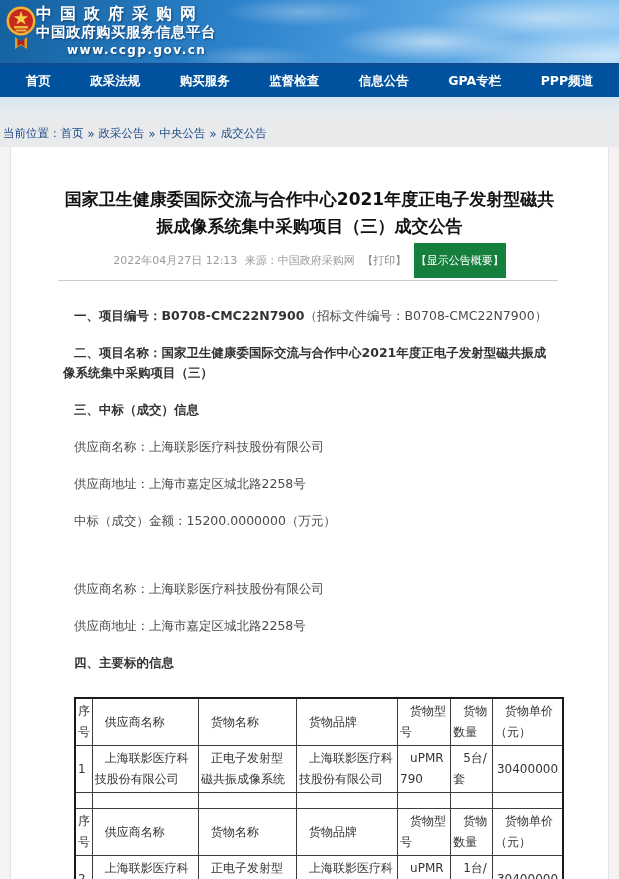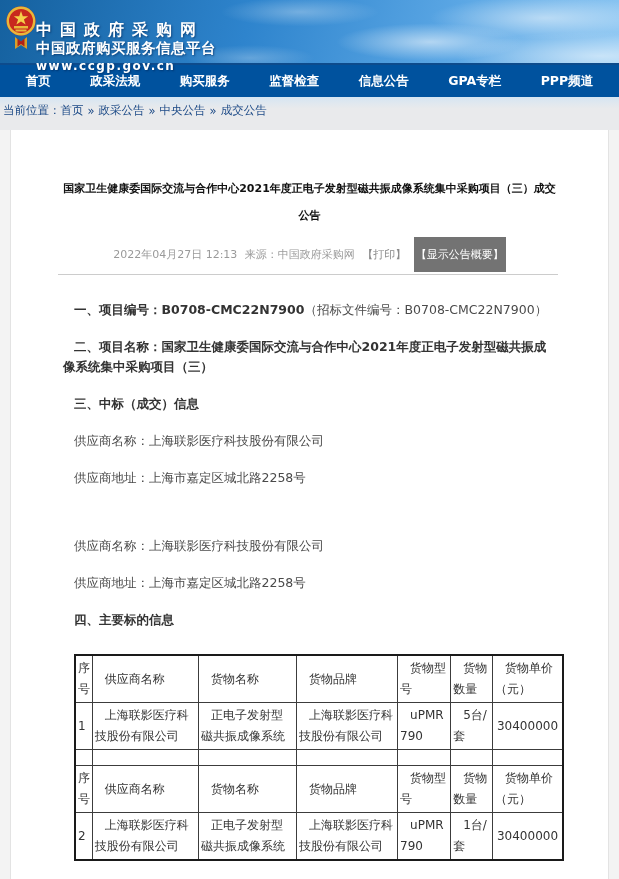--- a/index.html
+++ b/index.html
@@ -7,45 +7,45 @@
   
   .banner{position:relative;height:63px;background:
     radial-gradient(ellipse 130px 26px at 430px 42px, rgba(255,255,255,.55), rgba(255,255,255,0) 72%),
     radial-gradient(ellipse 160px 30px at 545px 18px, rgba(255,255,255,.5), rgba(255,255,255,0) 72%),
     radial-gradient(ellipse 110px 20px at 300px 12px, rgba(255,255,255,.3), rgba(255,255,255,0) 72%),
     radial-gradient(ellipse 200px 34px at 600px 56px, rgba(255,255,255,.55), rgba(255,255,255,0) 72%),
     radial-gradient(ellipse 90px 18px at 250px 58px, rgba(255,255,255,.25), rgba(255,255,255,0) 72%),
     linear-gradient(105deg,#15619f 0%,#2e84cd 40%,#5aa6e4 72%,#8cc6f2 100%);
     border-bottom:2px solid #0d4b8c;}
   .emblem{position:absolute;left:5px;top:4px;width:32px;height:55px;}
-  .banner-text{position:absolute;left:36px;top:20px;color:#fff;
+  .banner-text{position:absolute;left:36px;top:4px;color:#fff;
     text-shadow:1px 1px 2px rgba(0,40,90,.65);}
   .site-name{font-size:16px;font-weight:bold;letter-spacing:8px;line-height:19px;white-space:nowrap;}
   .site-sub{font-size:14.5px;font-weight:bold;letter-spacing:.5px;line-height:19px;white-space:nowrap;text-align:right;}
-  .site-url{font-size:12px;font-weight:bold;letter-spacing:1.5px;line-height:16px;white-space:nowrap;}
+  .site-url{font-size:12px;font-weight:bold;letter-spacing:1.5px;line-height:16px;margin-left:31px;white-space:nowrap;}
   
   .navbar{height:32px;background:#00529e;display:flex;align-items:center;
     justify-content:space-around;padding:0 6px;}
   .nav-item{color:#fff;font-size:12.5px;font-weight:bold;text-decoration:none;
     padding:0 10px;cursor:pointer;white-space:nowrap;}
   
-  .crumbbar{height:33px;background:linear-gradient(180deg,#d6e5f2 0%,#e9eaec 35%,#e9eaec 100%);
-    display:flex;align-items:center;padding:0 12px 6px 3px;box-sizing:border-box;
+  .crumbbar{height:50px;background:linear-gradient(180deg,#d6e5f2 0%,#e9eaec 35%,#e9eaec 100%);
+    display:flex;align-items:flex-end;padding:0 12px 6px 3px;box-sizing:border-box;
     font-size:11.5px;color:#1c4a87;}
   .crumbbar a{color:#1c4a87;text-decoration:none;cursor:pointer;}
   .crumb-sep{margin:0 4px;color:#1c4a87;}
   
   .content{margin:0 10px;background:#fff;border:1px solid #e3e3e3;border-top:none;
     min-height:760px;box-sizing:border-box;padding-top:27px;}
-  .page-title{margin:18px;padding:0 34px;text-align:center;font-size:11px;
+  .page-title{margin:12px;padding:0 34px;text-align:center;font-size:17px;
     font-weight:bold;color:#111;line-height:27px;}
   .meta{margin-top:13px;text-align:center;font-size:11px;color:#9a9a9a;}
   .meta span{margin:0 2px;}
   .meta .print-link{color:#8a8a8a;cursor:pointer;}
-  .summary-badge{background:#737373;color:#fff;padding:11px 2px;cursor:pointer;}
+  .summary-badge{background:#15803d;color:#fff;padding:11px 2px;cursor:pointer;}
   .divider{border:none;border-top:1px solid #ccc;margin:12px 50px 0 47px;}
   
   .body-text{padding:8px 55px 0 52px;font-size:12.5px;color:#4a4a4a;}
   .body-text p{margin:17px 0;line-height:1.6;text-indent:11px;}
   .body-text p.strong, .body-text p b{color:#333;font-weight:bold;}
   .gap-before{margin-top:48px !important;}
   
   .goods-table{border-collapse:collapse;margin:24px 0 0 11px;table-layout:fixed;
     width:490px;font-size:12px;color:#333;border:2px solid #1a1a1a;}
   .goods-table th,.goods-table td{border:1px solid #3c3c3c;padding:1px 2px;
@@ -116,20 +116,21 @@
 
   <hr class="divider">
 
   <div class="body-text">
     <p><b>一、项目编号：B0708-CMC22N7900</b><span>（招标文件编号：B0708-CMC22N7900）</span></p>
     <p class="strong">二、项目名称：国家卫生健康委国际交流与合作中心2021年度正电子发射型磁共振成像系统集中采购项目（三）</p>
     <p class="strong">三、中标（成交）信息</p>
 
     <p>供应商名称：上海联影医疗科技股份有限公司</p>
     <p>供应商地址：上海市嘉定区城北路2258号</p>
+    <p>中标（成交）金额：15200.0000000（万元）</p>
 
     <p class="gap-before">供应商名称：上海联影医疗科技股份有限公司</p>
     <p>供应商地址：上海市嘉定区城北路2258号</p>
 
     <p class="strong">四、主要标的信息</p>
 
     <table class="goods-table">
       <colgroup>
         <col class="c-no">
           <col class="c-supplier">

